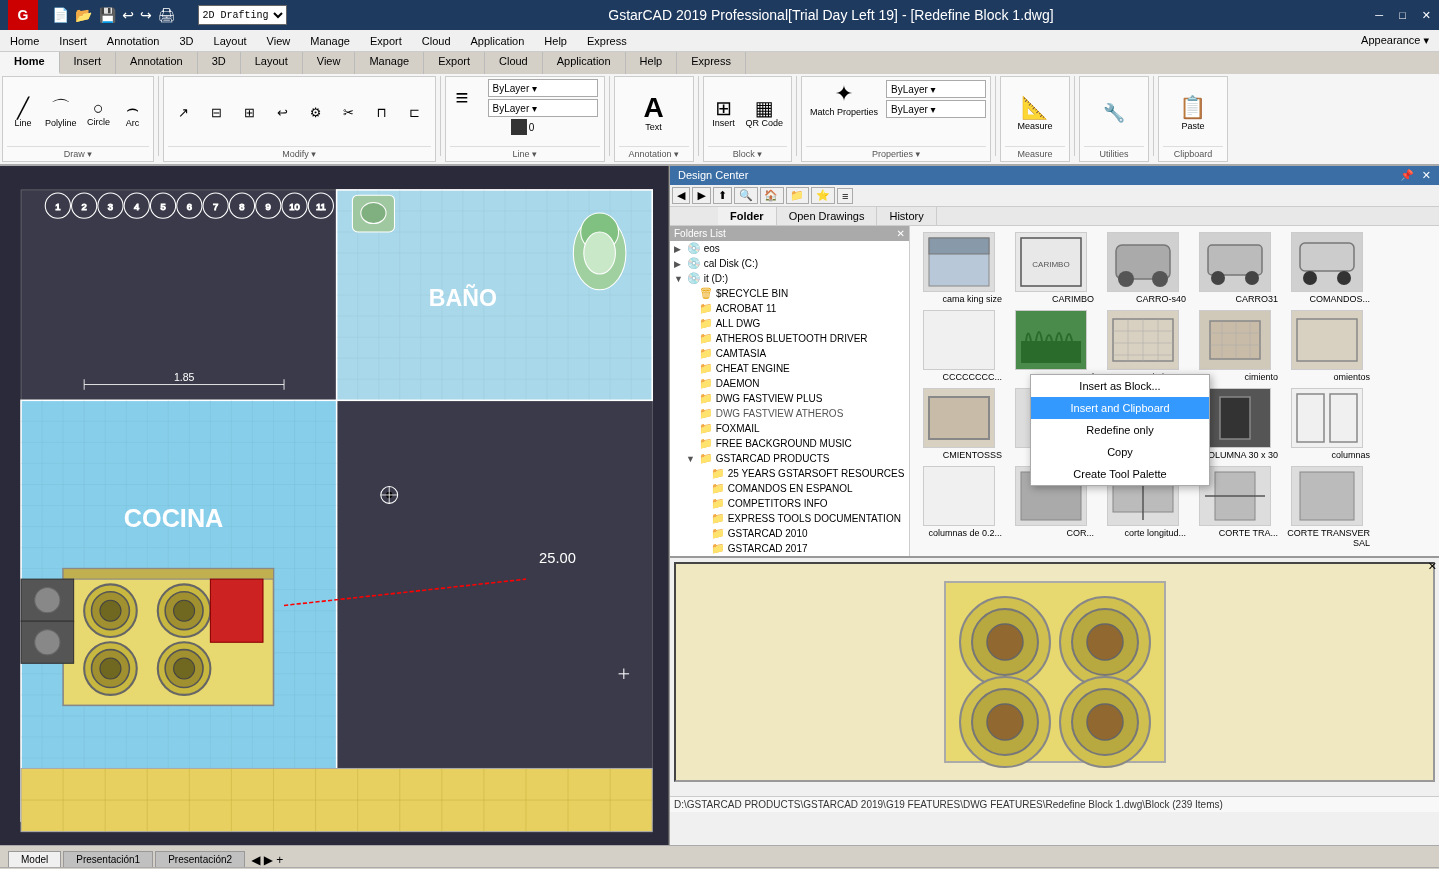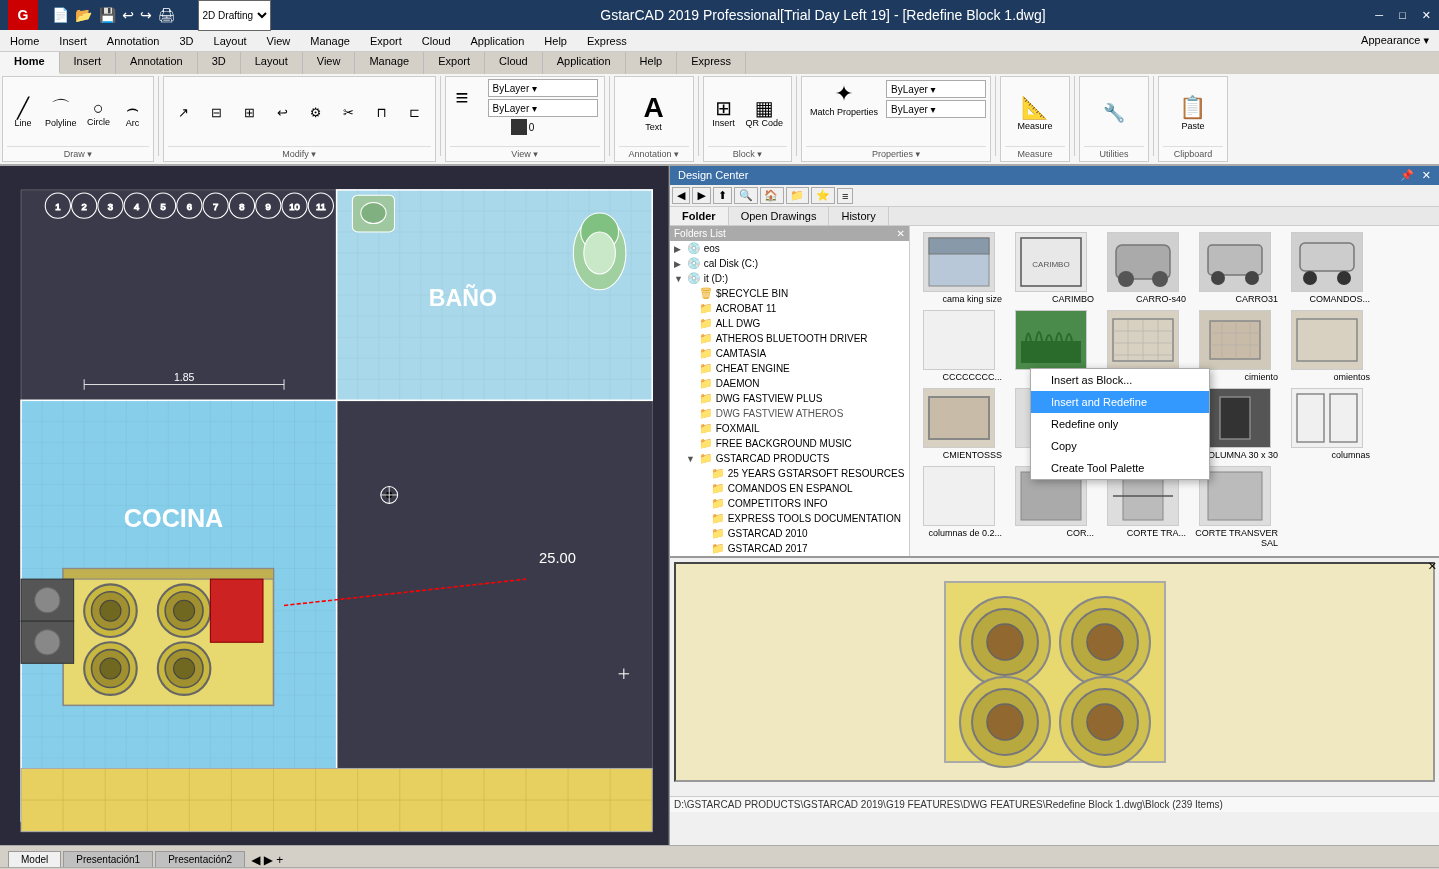--- a/index.html
+++ b/index.html
@@ -28,21 +28,21 @@
     
     #main { display: flex; height: calc(869px - 30px - 22px - 94px - 22px); }
 
     
     #canvas-area { flex: 1; background: #1a1a2e; position: relative; overflow: hidden; border-right: 1px solid #555; }
 
     
     #design-center { width: 770px; background: #f0f0f0; display: flex; flex-direction: column; border-left: 1px solid #999; }
     #dc-header { background: #3a6ea5; color: white; padding: 3px 8px; font-size: 11px; display: flex; justify-content: space-between; }
     #dc-toolbar { display: flex; align-items: center; padding: 2px; gap: 2px; background: #f0f0f0; border-bottom: 1px solid #ccc; }
-    #dc-tabs { display: flex; border-bottom: 1px solid #ccc; background: #e8e8e8; }
+    #dc-tabs { display: flex; border-bottom: 1px solid #ccc; background: #e8e8e8; padding-left: 48px; }
     .dc-tab { padding: 3px 12px; cursor: pointer; font-size: 11px; border-right: 1px solid #ccc; }
     .dc-tab.active { background: #f0f0f0; font-weight: bold; }
     #dc-body { display: flex; flex: 1; overflow: hidden; }
     #dc-tree { width: 250px; border-right: 1px solid #ccc; overflow-y: auto; background: white; font-size: 11px; }
     #dc-content { flex: 1; overflow-y: auto; background: white; }
 
     
     .folder-item { padding: 1px 4px; cursor: pointer; white-space: nowrap; display: flex; align-items: center; gap: 3px; }
     .folder-indent-1 { padding-left: 16px; }
     .folder-indent-2 { padding-left: 28px; }
@@ -99,21 +99,21 @@
   <div style="display:flex;align-items:center;gap:8px;">
     <div id="app-logo">G</div>
     <div id="quick-access">
       <span class="qa-btn">📄</span>
       <span class="qa-btn">📂</span>
       <span class="qa-btn">💾</span>
       <span class="qa-btn">↩</span>
       <span class="qa-btn">↪</span>
       <span class="qa-btn">🖨</span>
     </div>
-    <select class="workspace-selector" style="background:white;border:1px solid #666;font-size:10px;height:31px;margin-left:8px;">
+    <select class="workspace-selector" style="background:white;border:1px solid #666;font-size:10px;height:20px;margin-left:8px;font-family:Liberation Mono, monospace;">
       <option>2D Drafting</option>
     </select>
   </div>
   <div style="font-size:14px;">GstarCAD 2019 Professional[Trial Day Left 19] - [Redefine Block 1.dwg]</div>
   <div style="display:flex;gap:16px;">
     <span style="cursor:pointer;">─</span>
     <span style="cursor:pointer;">□</span>
     <span style="cursor:pointer;">✕</span>
   </div>
 </div>
@@ -212,21 +212,21 @@
         </div>
         <div style="display:flex;flex-direction:column;gap:2px;">
           <div class="ribbon-dropdown" style="width:110px;">ByLayer ▾</div>
           <div class="ribbon-dropdown" style="width:110px;">ByLayer ▾</div>
         </div>
       </div>
       <div style="display:flex;gap:2px;align-items:center;">
         <div style="width:16px;height:16px;background:#333;cursor:pointer;"></div>
         <span style="font-size:10px;padding-right:4px;">0</span>
       </div>
-      <div class="ribbon-group-title">View ▾</div>
+      <div class="ribbon-group-title">Line ▾</div>
     </div>
     <div class="ribbon-separator"></div>
 
     <div class="ribbon-group" style="min-width:80px;">
       <div class="ribbon-buttons">
         <div class="ribbon-btn">
             <span class="icon" style="font-size:28px;font-weight:bold;">A</span>
             <span>Text</span>
           </div>
       </div>
@@ -696,39 +696,48 @@
             <div class="block-thumb" style="background:#ddd;">
               <svg width="70" height="58" viewBox="0 0 70 58">
                   <rect x="5" y="5" width="60" height="48" fill="#aaa" stroke="#888" stroke-width="1"></rect>
                 </svg>
             </div>
             <div class="block-label">COR...</div>
           </div>
           <div class="block-item">
             <div class="block-thumb" style="background:#ddd;">
               <svg width="70" height="58" viewBox="0 0 70 58">
+                  <rect x="5" y="15" width="60" height="30" fill="#bbb" stroke="#888" stroke-width="1"></rect>
+                  <line x1="35" y1="5" x2="35" y2="53" stroke="#555" stroke-width="1.5"></line>
+                </svg>
+            </div>
+            <div class="block-label">corte longitud...</div>
+          </div>
+          <div class="block-item">
+            <div class="block-thumb" style="background:#ddd;">
+              <svg width="70" height="58" viewBox="0 0 70 58">
                   <rect x="15" y="5" width="40" height="48" fill="#bbb" stroke="#888" stroke-width="1"></rect>
                   <line x1="5" y1="29" x2="65" y2="29" stroke="#555" stroke-width="1.5"></line>
                 </svg>
             </div>
             <div class="block-label">CORTE TRA...</div>
           </div>
           <div class="block-item">
             <div class="block-thumb" style="background:#ddd;">
               <svg width="70" height="58" viewBox="0 0 70 58">
                   <rect x="8" y="5" width="54" height="48" fill="#bbb" stroke="#888" stroke-width="1"></rect>
                 </svg>
             </div>
             <div class="block-label">CORTE TRANSVERSAL</div>
           </div>
         </div>
 
-        <div id="context-menu" style="top:142px;left:120px;">
+        <div id="context-menu" style="top:148px;left:120px;text-align:center;">
           <div class="ctx-item">Insert as Block...</div>
-          <div class="ctx-item active-item">Insert and Redefine</div>
+          <div class="ctx-item active-item">Insert and Clipboard</div>
           <div class="ctx-item">Redefine only</div>
           <div class="ctx-item">Copy</div>
           <div class="ctx-item">Create Tool Palette</div>
         </div>
       </div>
     </div>
 
     <div id="dc-bottom" style="height:240px;border-top:2px solid #999;background:#f0f0f0;position:relative;">
       <span id="dc-bottom-close">✕</span>
       <div style="margin:4px;border:2px inset #999;background:#f0e8c0;height:220px;display:flex;align-items:center;justify-content:center;">

